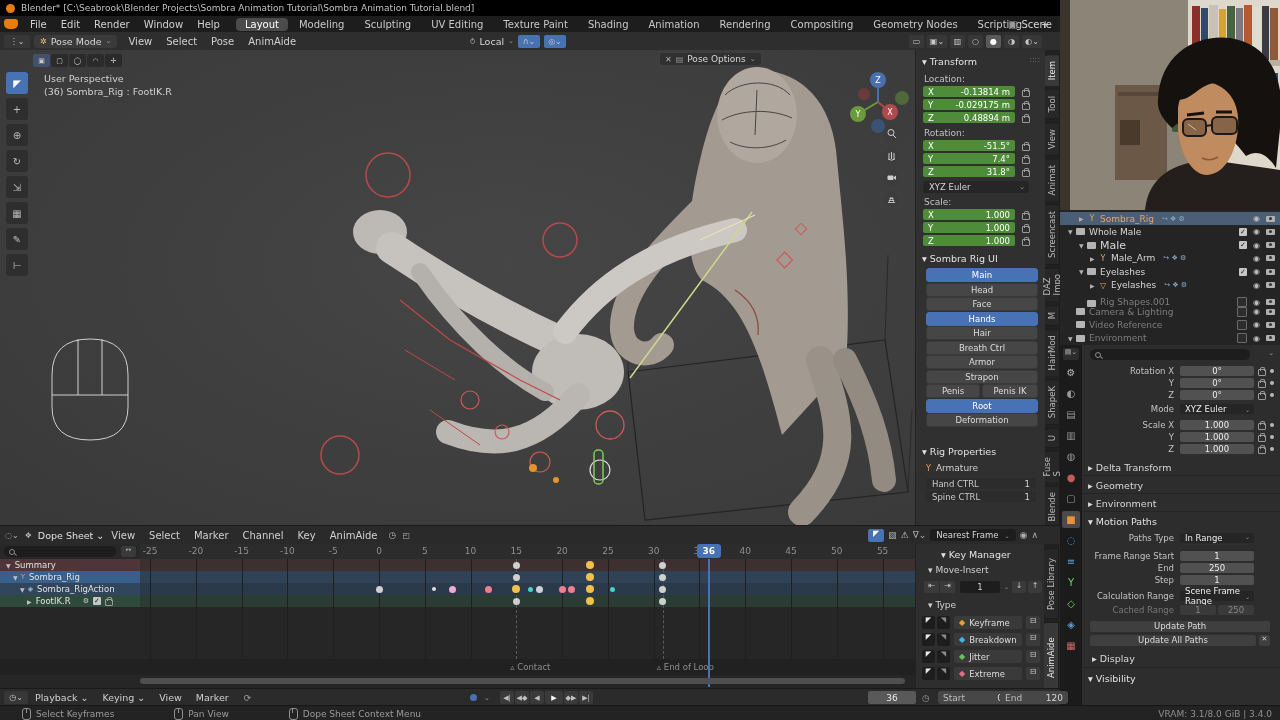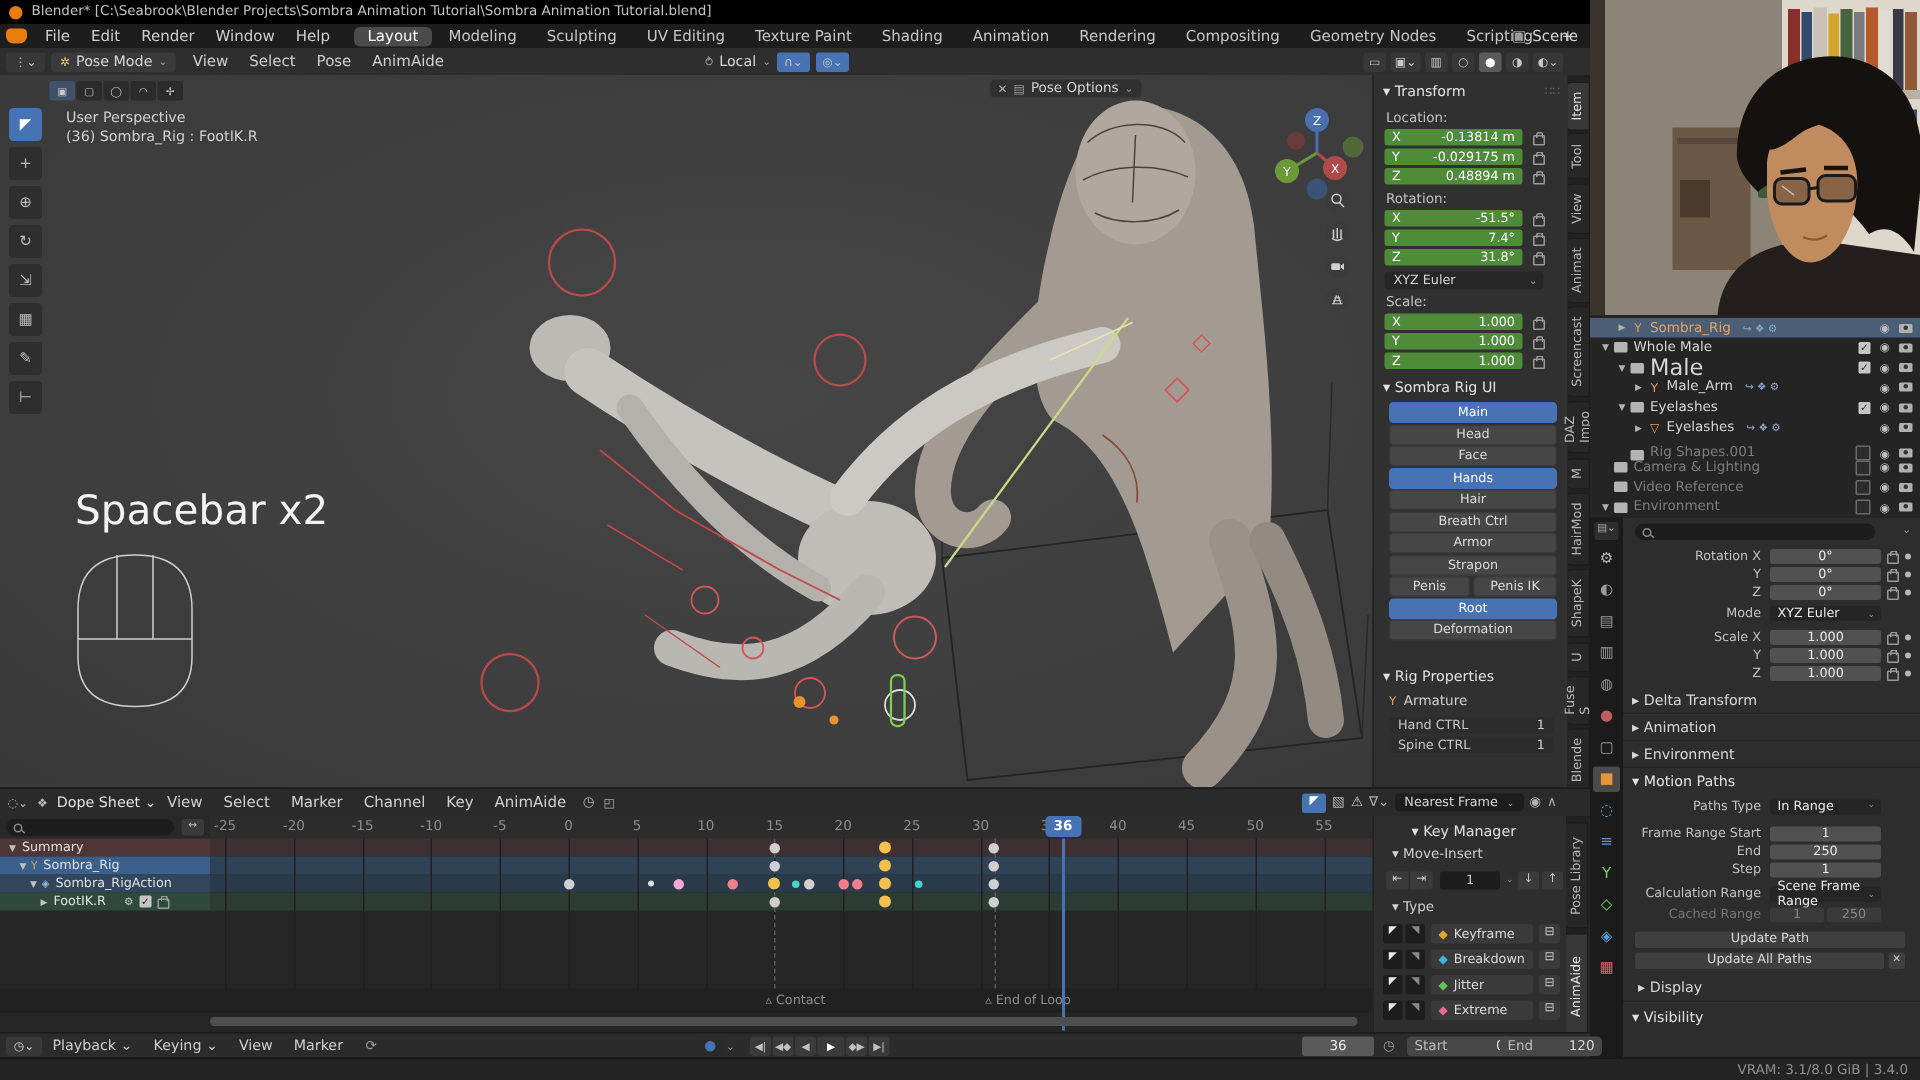--- a/index.html
+++ b/index.html
@@ -172,21 +172,20 @@
       <div style="width: 22px; height: 22px; margin-bottom: 4px; background: rgb(46, 46, 46); border-radius: 3px; display: flex; align-items: center; justify-content: center; color: rgb(189, 189, 189); font-size: 10px;">✎</div>
       <div style="width: 22px; height: 22px; margin-bottom: 4px; background: rgb(46, 46, 46); border-radius: 3px; display: flex; align-items: center; justify-content: center; color: rgb(189, 189, 189); font-size: 10px;">⊢</div>
     </div>
 
   <div class="abs" style="left:44px;top:22px;line-height:13px;color:#d2d2d2;font-size:9.5px">
     <div>User Perspective</div>
     <div>(36) Sombra_Rig : FootIK.R</div>
   </div>
 
   <div class="abs" style="left:50px;top:275px;color:#f2f2f2">
-    <div style="font-size:27px">Spacebar x2</div>
     <svg width="80" height="105" style="margin-top:12px">
       <path d="M2,38 Q2,2 40,2 Q78,2 78,38 L78,70 Q78,103 40,103 Q2,103 2,70 Z" fill="none" stroke="#cfcfcf" stroke-width="1"></path>
       <path d="M2,58 L78,58 M28,2 L28,58 M52,2 L52,58" stroke="#cfcfcf" stroke-width="1" fill="none"></path>
     </svg>
   </div>
 
   <svg class="abs" width="64" height="64" style="left:846px;top:20px">
     <line x1="32" y1="32" x2="32" y2="10" stroke="#4a6fae" stroke-width="2"></line>
     <line x1="32" y1="32" x2="12" y2="44" stroke="#6a9a3a" stroke-width="2"></line>
     <line x1="32" y1="32" x2="44" y2="42" stroke="#b04a4a" stroke-width="2"></line>
@@ -385,21 +384,21 @@
       <span style="font-size: 9px; color: rgb(214, 214, 214);">Whole Male</span>
       <span style="margin-left: auto; display: flex; align-items: center; gap: 6px; margin-right: 5px;">
         <span class="i-check">✓</span>
         <span class="i-eye">◉</span>
         <span class="i-cam"></span>
       </span>
     </div>
     <div style="position: absolute; left: 0px; top: 28.6px; width: 220px; height: 13px; display: flex; align-items: center; background: transparent;">
       <span style="margin-left: 19px; font-size: 6px; color: rgb(176, 176, 176); width: 8px;">▼</span>
       <span class="i-coll" style="margin-right: 4px;"></span>
-      <span style="font-size: 15px; color: rgb(214, 214, 214);">Male</span>
+      <span style="font-size: 11px; color: rgb(214, 214, 214);">Male</span>
       <span style="margin-left: auto; display: flex; align-items: center; gap: 6px; margin-right: 5px;">
         <span class="i-check">✓</span>
         <span class="i-eye">◉</span>
         <span class="i-cam"></span>
       </span>
     </div>
     <div style="position: absolute; left: 0px; top: 41.9px; width: 220px; height: 13px; display: flex; align-items: center; background: transparent;">
       <span style="margin-left: 30px; font-size: 6px; color: rgb(176, 176, 176); width: 8px;">▶</span>
       <span style="color: rgb(232, 160, 90); font-size: 8px; width: 10px; margin-right: 3px; text-align: center;">Y</span>
       <span style="font-size: 9px; color: rgb(214, 214, 214);">Male_Arm</span>
@@ -528,21 +527,21 @@
       <div class="lockicon" style="position: absolute; left: 176px; top: 87px;"></div>
       <div style="position: absolute; left: 188px; top: 90px; width: 4px; height: 4px; border-radius: 50%; background: rgb(184, 184, 184);"></div>
       <div style="position: absolute; left: 0px; top: 99px; width: 92px; text-align: right; font-size: 8.5px; color: rgb(194, 194, 194);">Z</div>
       <div style="position: absolute; left: 98px; top: 99px; width: 74px; height: 10px; background: rgb(81, 81, 81); border-radius: 2px; display: flex; align-items: center; justify-content: center; font-size: 8.5px; color: rgb(236, 236, 236);">
         <span>1.000</span>
       </div>
       <div class="lockicon" style="position: absolute; left: 176px; top: 99px;"></div>
       <div style="position: absolute; left: 188px; top: 102px; width: 4px; height: 4px; border-radius: 50%; background: rgb(184, 184, 184);"></div>
       <div style="position: absolute; left: 6px; top: 117px; font-size: 9.5px; color: rgb(216, 216, 216);">▸ Delta Transform</div>
       <div style="position: absolute; left: 0px; top: 130px; width: 198px; height: 1px; background: rgb(36, 36, 36);"></div>
-      <div style="position: absolute; left: 6px; top: 135px; font-size: 9.5px; color: rgb(216, 216, 216);">▸ Animation</div>
+      <div style="position: absolute; left: 6px; top: 135px; font-size: 9.5px; color: rgb(216, 216, 216);">▸ Geometry</div>
       <div style="position: absolute; left: 0px; top: 148px; width: 198px; height: 1px; background: rgb(36, 36, 36);"></div>
       <div style="position: absolute; left: 6px; top: 153px; font-size: 9.5px; color: rgb(216, 216, 216);">▸ Environment</div>
       <div style="position: absolute; left: 0px; top: 166px; width: 198px; height: 1px; background: rgb(36, 36, 36);"></div>
       <div style="position: absolute; left: 6px; top: 171px; font-size: 9.5px; color: rgb(226, 226, 226);">▾ Motion Paths</div>
       <div style="position: absolute; left: 0px; top: 188px; width: 92px; text-align: right; font-size: 8.5px; color: rgb(194, 194, 194);">Paths Type</div>
       <div style="position: absolute; left: 98px; top: 188px; width: 74px; height: 10px; background: rgb(37, 37, 37); border-radius: 2px; display: flex; align-items: flex-start; justify-content: flex-start; font-size: 8.5px; color: rgb(236, 236, 236);">
         <span style="margin-left: 5px;">In Range</span>
         <span style="margin-left: auto; margin-right: 4px; font-size: 6px; color: rgb(154, 154, 154);">⌄</span>
       </div>
       <div style="position: absolute; left: 0px; top: 206px; width: 92px; text-align: right; font-size: 8.5px; color: rgb(194, 194, 194);">Frame Range Start</div>
@@ -768,14 +767,28 @@
     <span style="color:#bdbdbd;font-size:9px">Start</span>
     <span style="font-size:9px">0</span>
   </span>
   <span class="row field" style="position:absolute;left:1000px;width:58px;height:13px;background:#474747;padding:0 5px;justify-content:space-between">
     <span style="color:#bdbdbd;font-size:9px">End</span>
     <span style="font-size:9px">120</span>
   </span>
 </div>
 
 <div class="abs row" style="left:0;top:705px;width:1280px;height:15px;background:#232323;border-top:1px solid #161616">
+  <span id="status-hints" class="row" style="gap:60px;margin-left:22px">
+      <span class="hint">
+        <span class="mouseico"></span>
+        <span>Select Keyframes</span>
+      </span>
+      <span class="hint">
+        <span class="mouseico"></span>
+        <span>Pan View</span>
+      </span>
+      <span class="hint">
+        <span class="mouseico"></span>
+        <span>Dope Sheet Context Menu</span>
+      </span>
+    </span>
   <span style="position:absolute;right:8px;color:#8f8f8f;font-size:9px">VRAM: 3.1/8.0 GiB | 3.4.0</span>
 </div>
 
 </body></html>

